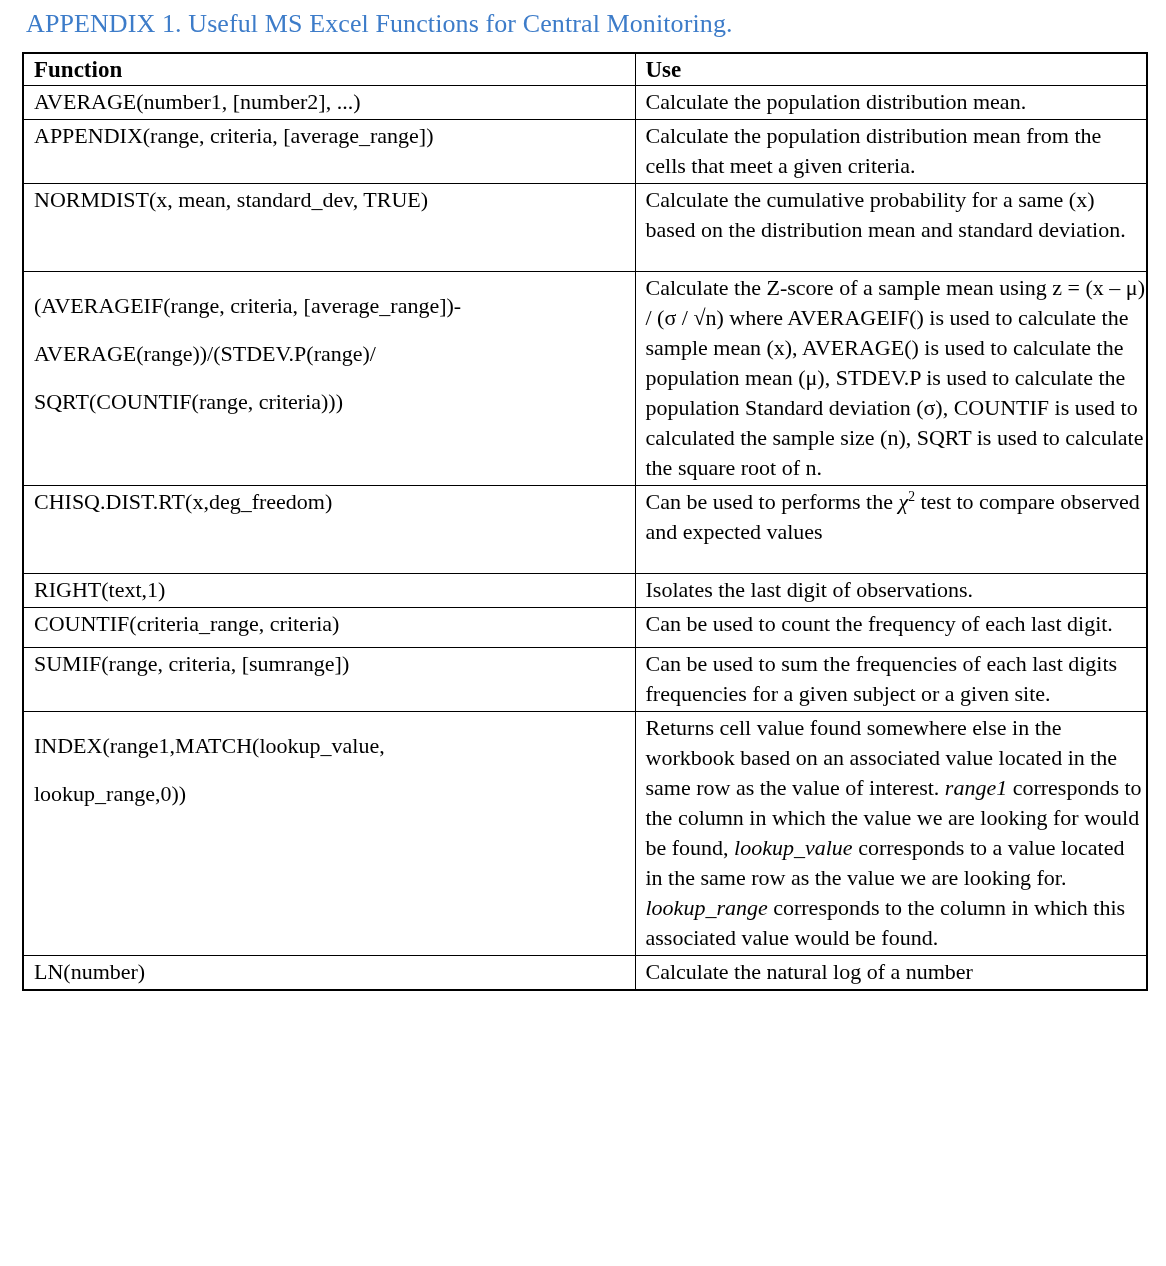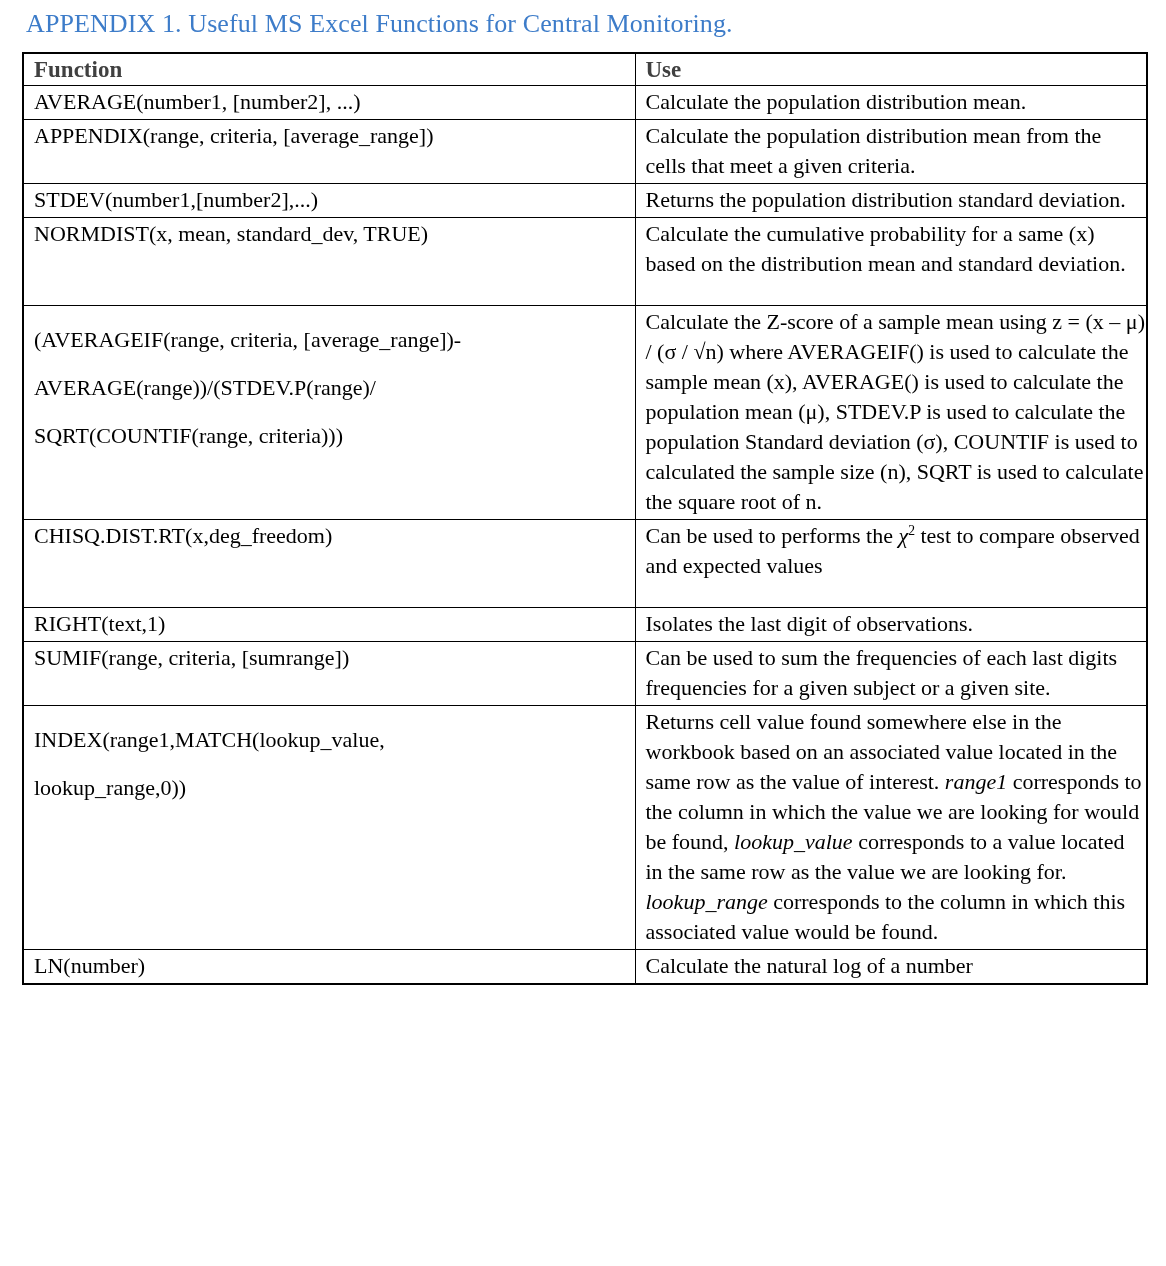--- a/index.html
+++ b/index.html
@@ -51,21 +51,21 @@
     border: 1px solid #000000;
     vertical-align: top;
     padding: 1px 0 0 10px;
     font-size: 22px;
     line-height: 30px;
     font-family: "Liberation Serif", "DejaVu Serif", serif;
   }
   table.fn-table th {
     text-align: left;
     font-weight: bold;
-    color: #404040;
+    color: #000000;
     font-size: 23px;
     line-height: 28px;
     padding-top: 2px;
     padding-bottom: 1px;
   }
   td.fn-cell, td.use-cell {
     padding-bottom: 2px;
   }
   
   tr[data-pad="1"] td { padding-bottom: 26px; }
@@ -102,43 +102,43 @@
       </thead>
       <tbody>
           <tr data-pad="2">
             <td class="fn-cell"><span>AVERAGE(number1, [number2], ...)</span></td>
             <td class="use-cell"><span>Calculate the population distribution mean.</span></td>
           </tr>
           <tr data-pad="2">
             <td class="fn-cell"><span>APPENDIX(range, criteria, [average_range])</span></td>
             <td class="use-cell"><span>Calculate the population distribution mean from the cells that meet a given criteria.</span></td>
           </tr>
-          <tr data-pad="2">
-            <td class="fn-cell"><span>STDEV(number1,[number2],...)</span></td>
-            <td class="use-cell"><span>Returns the population distribution standard deviation.</span></td>
-          </tr>
           <tr data-pad="1">
             <td class="fn-cell"><span>NORMDIST(x, mean, standard_dev, TRUE)</span></td>
             <td class="use-cell"><span>Calculate the cumulative probability for a same (x) based on the distribution mean and standard deviation.</span></td>
           </tr>
           <tr data-pad="2">
             <td class="fn-cell">
               <span class="line nowrap">(AVERAGEIF(range, criteria, [average_range])-</span>
               <span class="line nowrap">AVERAGE(range))/(STDEV.P(range)/</span>
               <span class="line nowrap">SQRT(COUNTIF(range, criteria)))</span>
             </td>
             <td class="use-cell"><span>Calculate the Z-score of a sample mean using z = (x – μ) / (σ / √n) where AVERAGEIF() is used to calculate the sample mean (x), AVERAGE() is used to calculate the population mean (μ), STDEV.P is used to calculate the population Standard deviation (σ), COUNTIF is used to calculated the sample size (n), SQRT is used to calculate the square root of n.</span></td>
           </tr>
           <tr data-pad="1">
             <td class="fn-cell"><span>CHISQ.DIST.RT(x,deg_freedom)</span></td>
             <td class="use-cell"><span>Can be used to performs the </span><span style="font-style: italic;">χ</span><sup class="chi-sup">2</sup><span> test to compare observed and expected values</span></td>
           </tr>
           <tr data-pad="2">
             <td class="fn-cell"><span>RIGHT(text,1)</span></td>
             <td class="use-cell"><span>Isolates the last digit of observations.</span></td>
+          </tr>
+          <tr data-pad="3">
+            <td class="fn-cell"><span>COUNTIF(criteria_range, criteria)</span></td>
+            <td class="use-cell"><span>Can be used to count the frequency of each last digit.</span></td>
           </tr>
           <tr data-pad="2">
             <td class="fn-cell"><span>SUMIF(range, criteria, [sumrange])</span></td>
             <td class="use-cell"><span>Can be used to sum the frequencies of each last digits frequencies for a given subject or a given site.</span></td>
           </tr>
           <tr data-pad="2">
             <td class="fn-cell">
               <span class="line nowrap">INDEX(range1,MATCH(lookup_value,</span>
               <span class="line nowrap">lookup_range,0))</span>
             </td>

